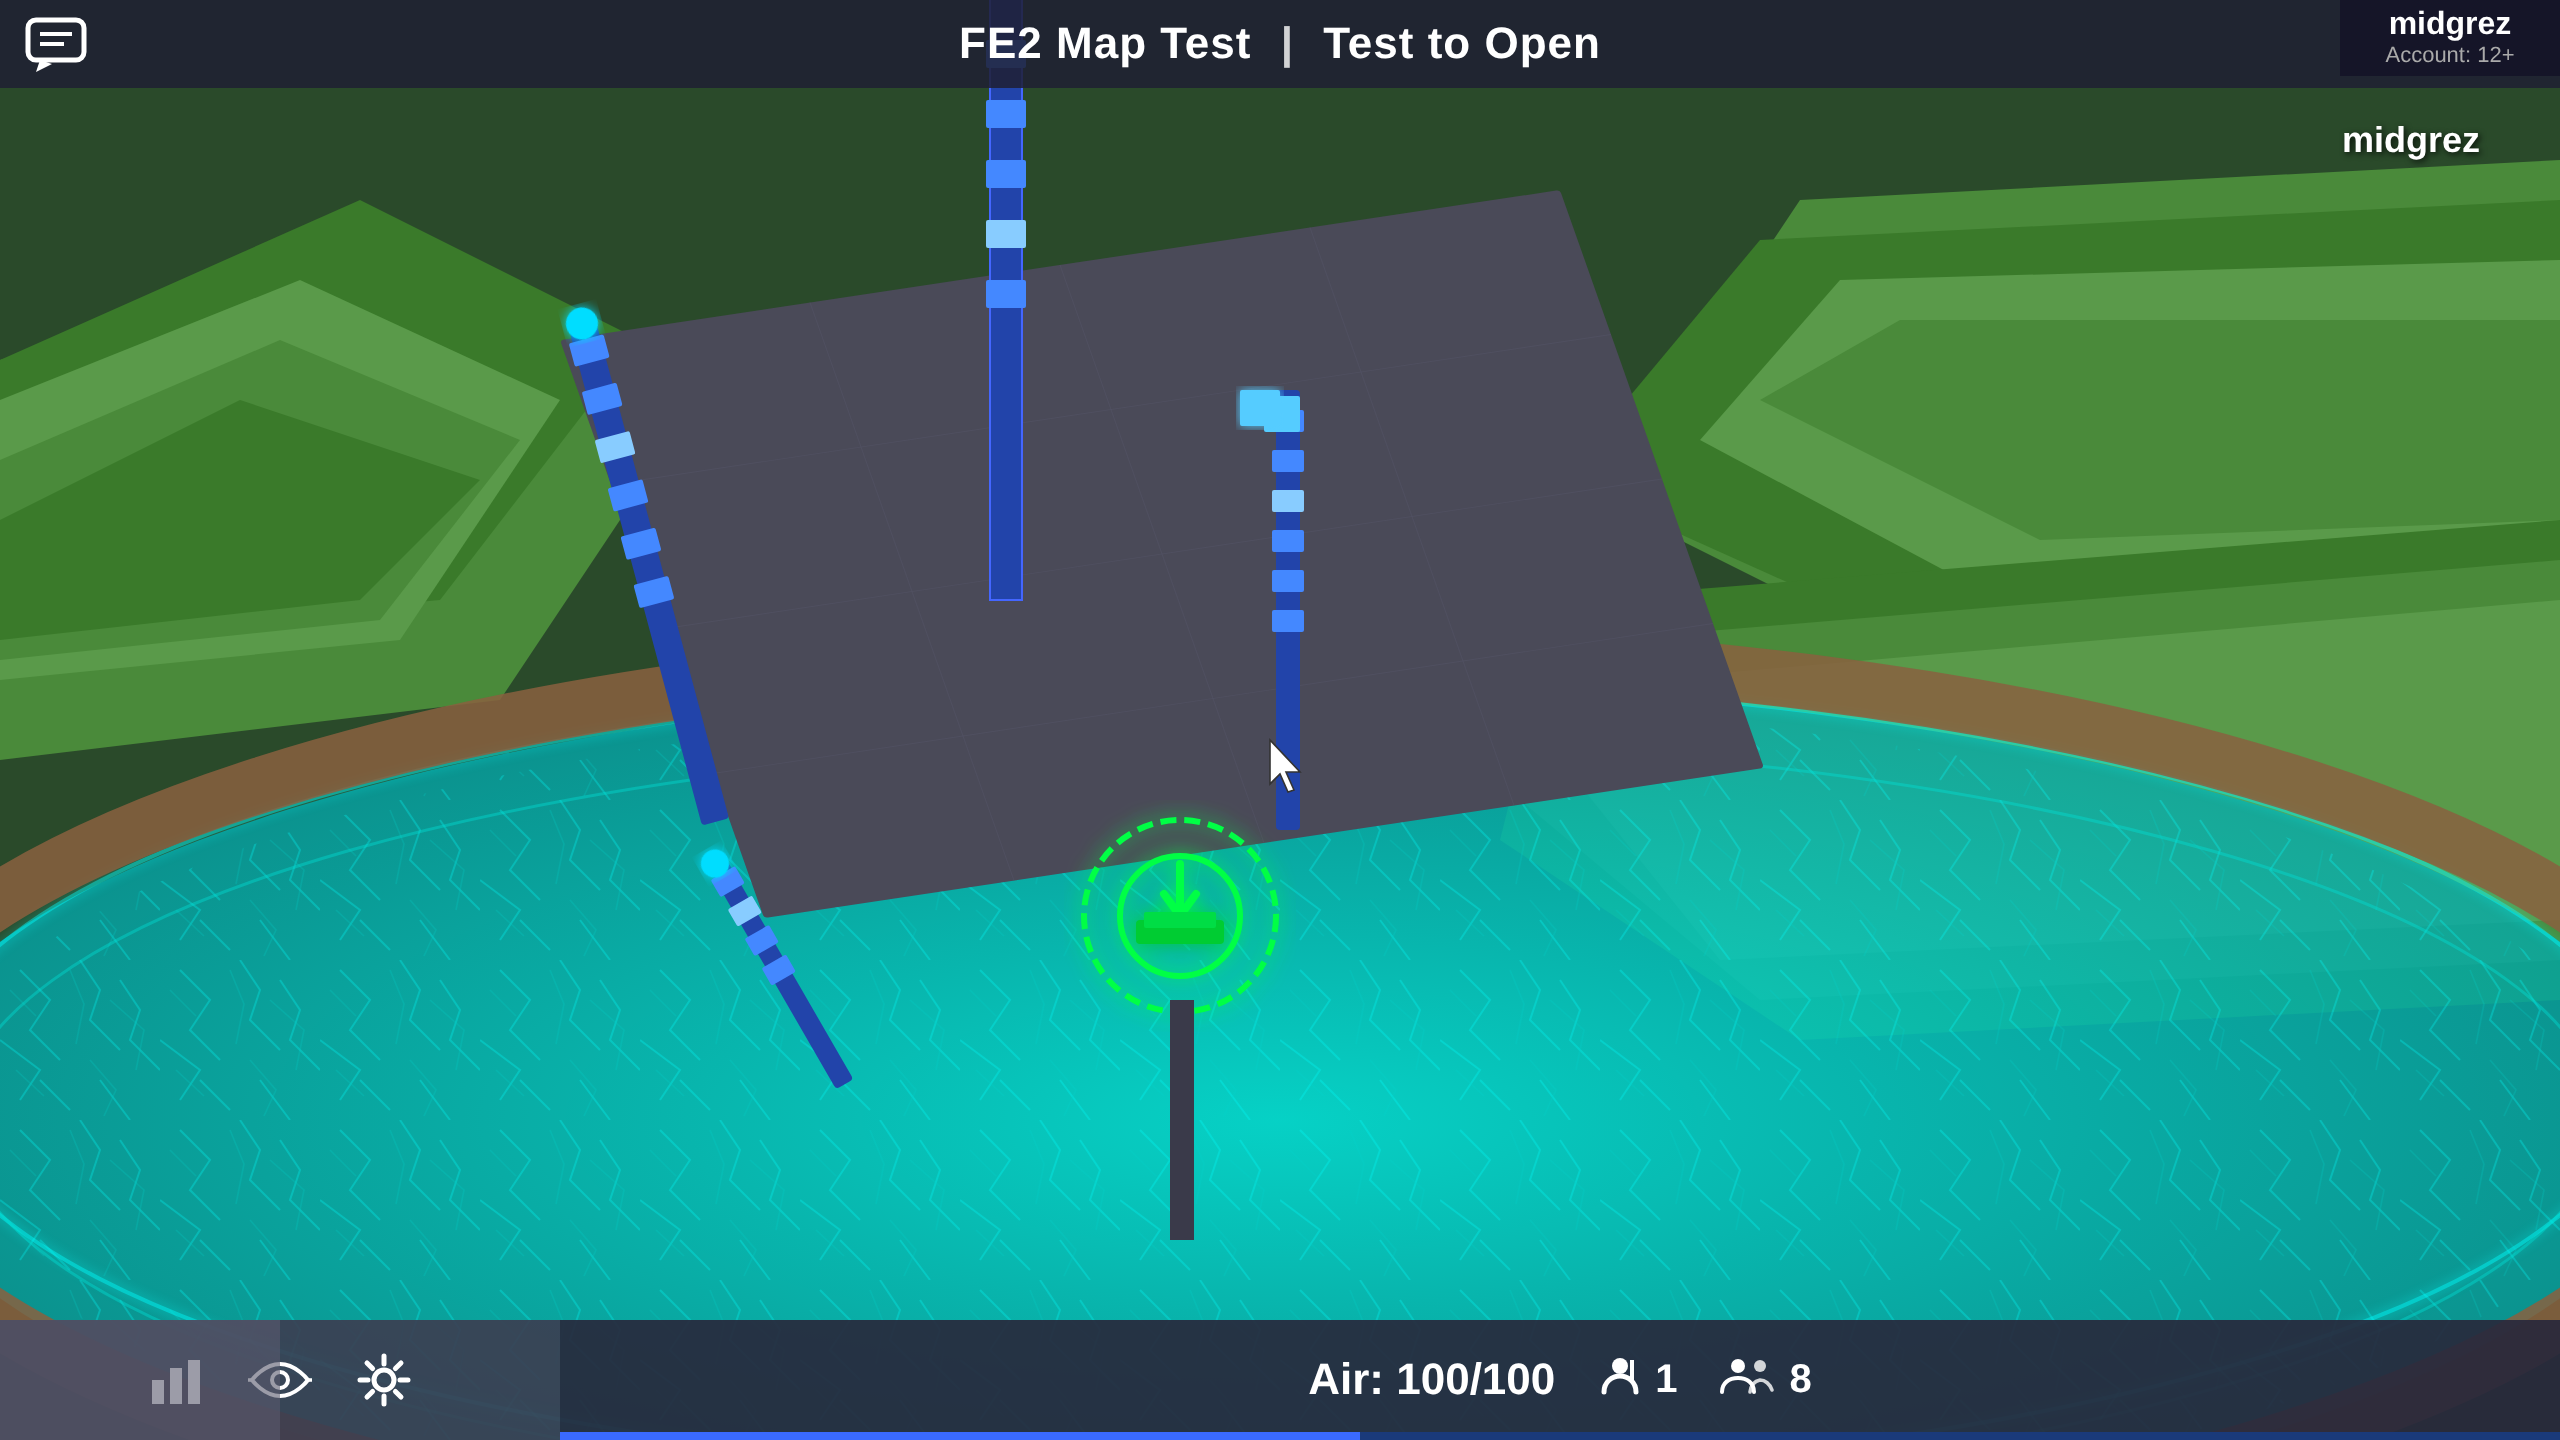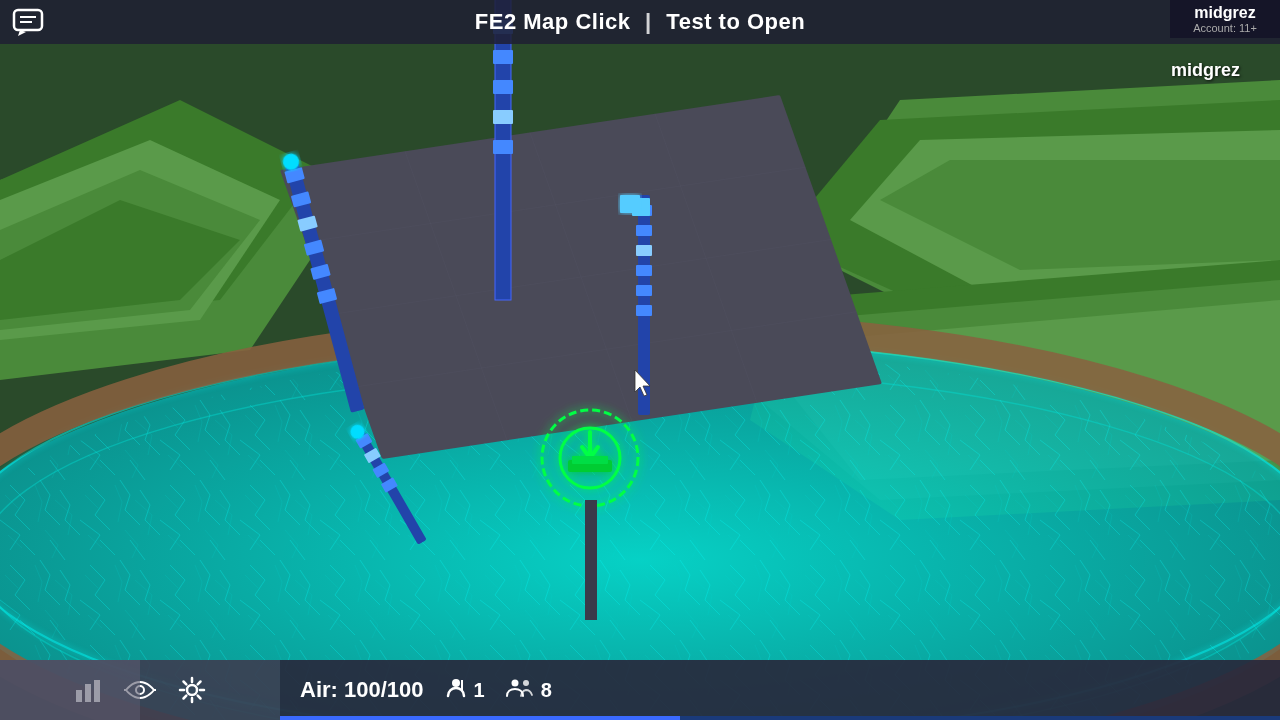--- a/index.html
+++ b/index.html
@@ -125,20 +125,21 @@
       cursor: pointer;
     }
 
     .hud-right {
       flex: 1;
       background: rgba(40, 40, 60, 0.92);
       display: flex;
       align-items: center;
       padding: 0 20px;
       gap: 20px;
+      justify-content: center;
     }
 
     .air-stat {
       color: white;
       font-size: 22px;
       font-weight: bold;
     }
 
     .stat-group {
       display: flex;
@@ -315,27 +316,27 @@
 
     <div class="chat-icon">
       <svg width="32" height="28" viewBox="0 0 32 28">
         <rect x="2" y="2" width="28" height="20" rx="4" fill="none" stroke="white" stroke-width="2.5"></rect>
         <line x1="8" y1="9" x2="24" y2="9" stroke="white" stroke-width="2"></line>
         <line x1="8" y1="14" x2="20" y2="14" stroke="white" stroke-width="2"></line>
         <path d="M8,22 L6,28 L14,24" fill="white"></path>
       </svg>
     </div>
     <span class="top-bar-title">
-      <span>FE2 Map Click</span><span class="separator"> | </span><span class="clickable">Test to Open</span>
+      <span>FE2 Map Test</span><span class="separator"> | </span><span class="clickable">Test to Open</span>
     </span>
   </div>
 
   <div class="account-info">
     <div class="account-username">midgrez</div>
-    <div class="account-label">Account: 11+</div>
+    <div class="account-label">Account: 12+</div>
   </div>
 
   <div class="in-game-username">midgrez</div>
 
   <div class="bottom-hud">
     <div class="hud-left">
 
       <div style="position:absolute;left:0;bottom:0;width:140px;height:60px;background:rgba(90,90,110,0.6);"></div>
 
       <div class="hud-icon-btn">

